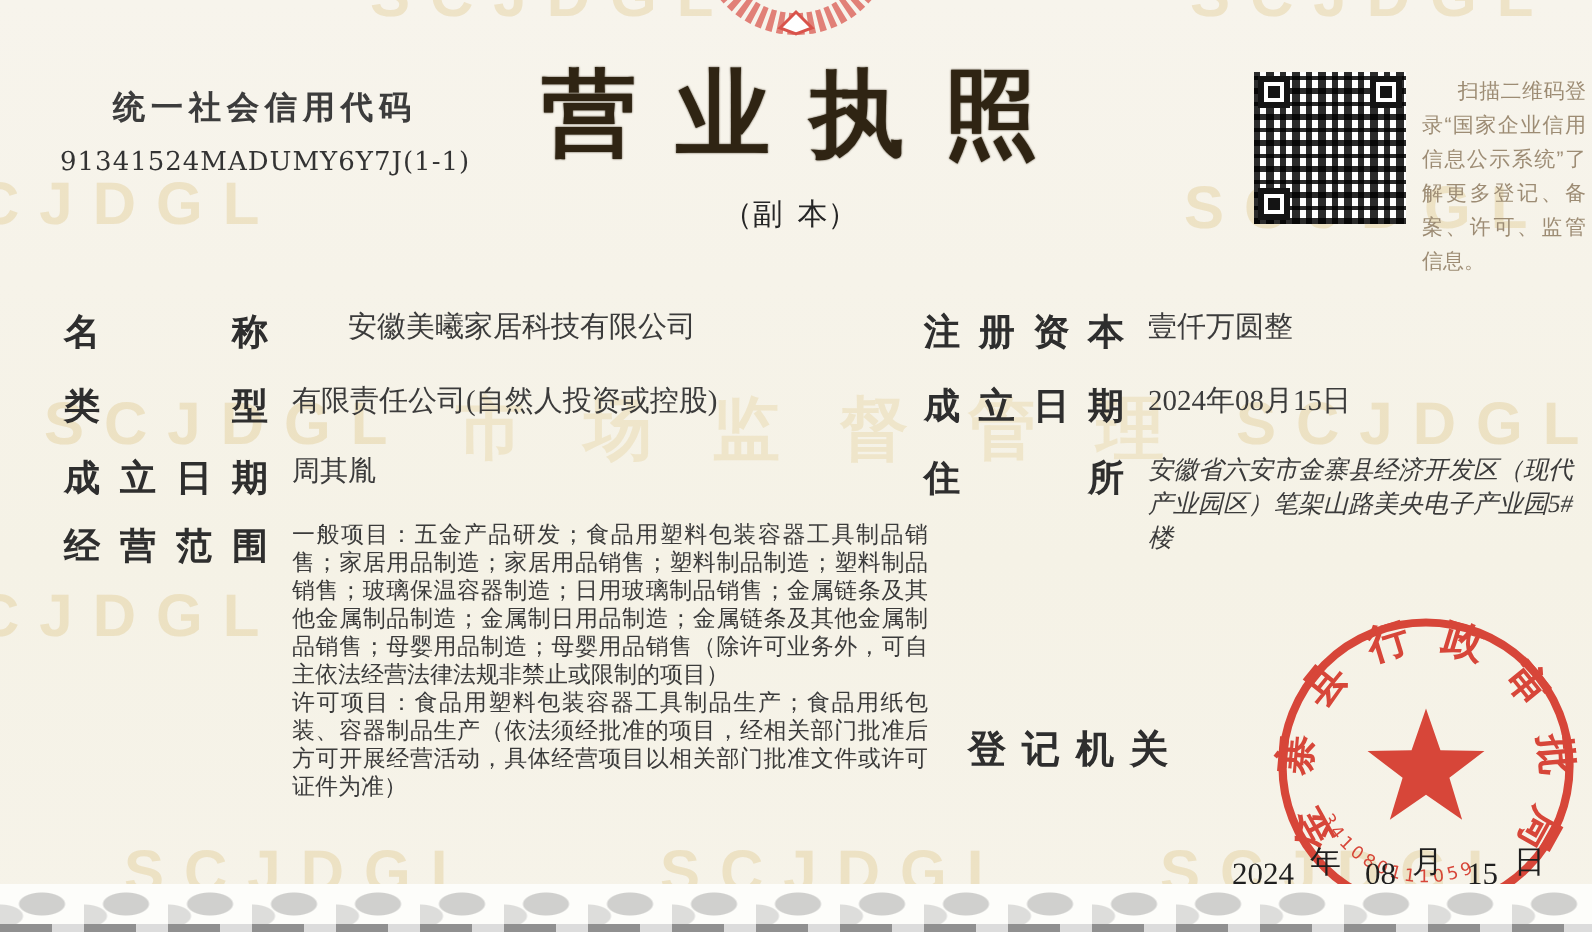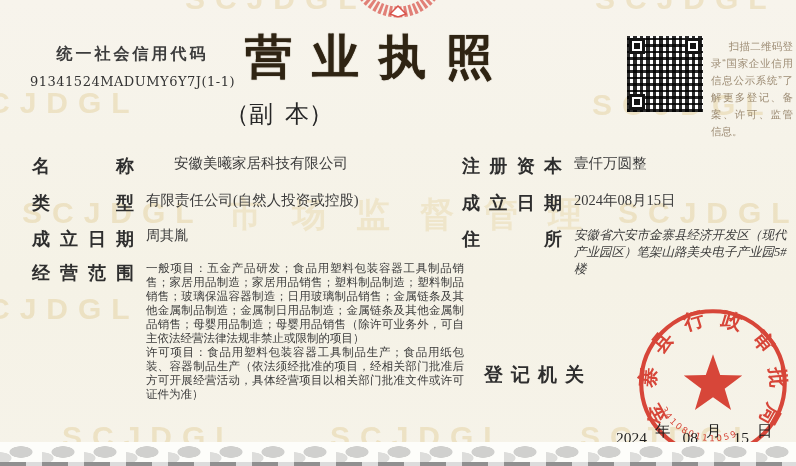--- a/index.html
+++ b/index.html
@@ -7,23 +7,23 @@
   
   .wm{position:absolute;font:700 30px "Liberation Sans",sans-serif;color:rgba(214,178,92,.26);letter-spacing:10px;white-space:nowrap;pointer-events:none;}
   .wm-cjk{position:absolute;font:700 34px "Liberation Serif",serif;color:rgba(214,178,92,.20);letter-spacing:30px;white-space:nowrap;pointer-events:none;}
   
   .emblem{position:absolute;left:338px;top:0;width:120px;height:18px;overflow:hidden;}
   
   .credit{position:absolute;left:30px;top:44px;text-align:center;}
   .credit-label{font:700 16px "Liberation Sans",sans-serif;letter-spacing:3px;color:#3c3c3c;}
   .credit-code{font:13px "DejaVu Serif",serif;margin-top:9px;letter-spacing:.5px;color:#333;}
   
-  .title-block{position:absolute;left:225px;top:26px;width:340px;}
+  .title-block{position:absolute;left:225px;top:26px;width:340px;text-align:center;}
   .title{font-family:"Liberation Serif",serif;font-weight:900;font-size:47px;color:#2f2413;letter-spacing:20px;padding-left:20px;text-shadow:0 0 1px #2f2413;}
-  .subtitle{font-family:"Liberation Serif",serif;font-size:24px;color:#262626;margin-top:9px;white-space:pre;}
+  .subtitle{font-family:"Liberation Serif",serif;font-size:15px;color:#262626;margin-top:9px;white-space:pre;}
   
   .qr{position:absolute;left:627px;top:36px;width:76px;height:76px;background-color:#fff;
       background-image:
         repeating-linear-gradient(90deg, rgba(25,25,25,.92) 0 3px, transparent 3px 6px, rgba(25,25,25,.92) 6px 10px, transparent 10px 13px),
         repeating-linear-gradient(0deg, rgba(25,25,25,.92) 0 3px, transparent 3px 7px, rgba(25,25,25,.92) 7px 9px, transparent 9px 13px);
       background-blend-mode:multiply;}
   .qr-finder{position:absolute;width:16px;height:16px;border:3px solid #141414;background:#fff;box-sizing:border-box;}
   .qr-finder::after{content:"";position:absolute;left:2px;top:2px;width:6px;height:6px;background:#141414;}
   .qr-finder.tl{left:2px;top:2px;} .qr-finder.tr{right:2px;top:2px;} .qr-finder.bl{left:2px;bottom:2px;}
   .qr-note{position:absolute;left:711px;top:38px;width:82px;font:10.5px "Liberation Sans",sans-serif;color:#9d8c74;line-height:1.62;text-indent:1.7em;text-align:justify;}

